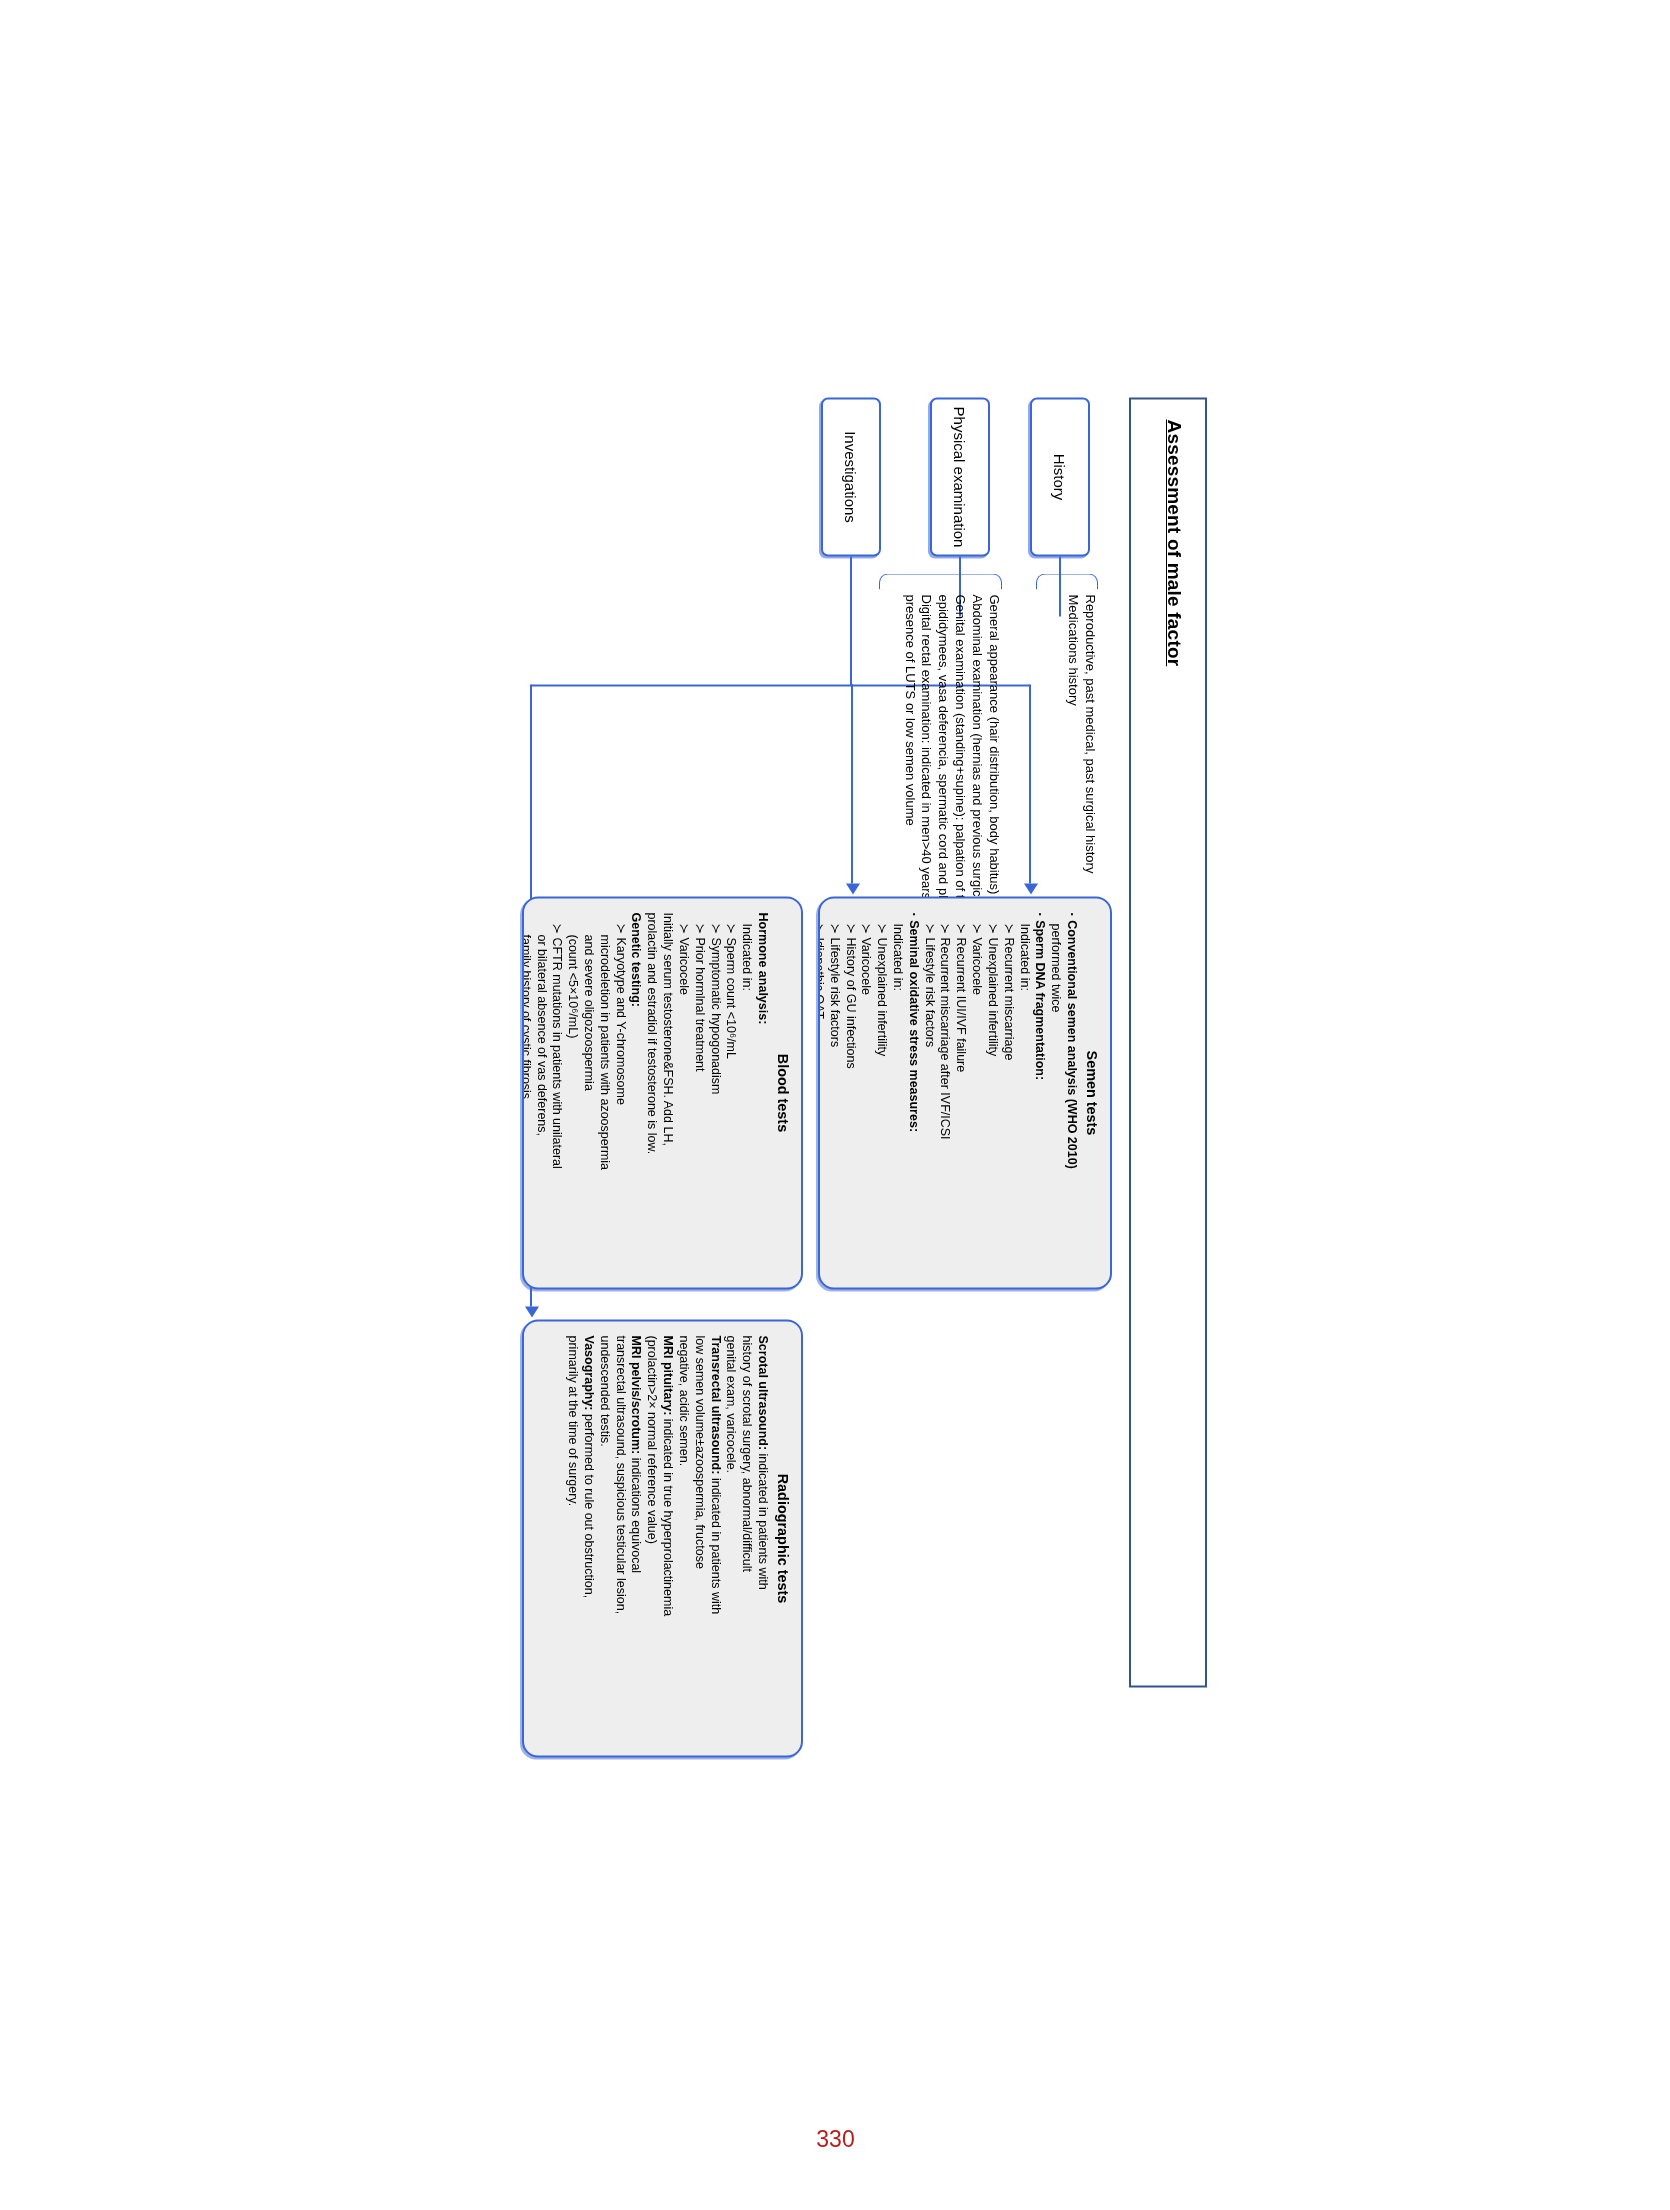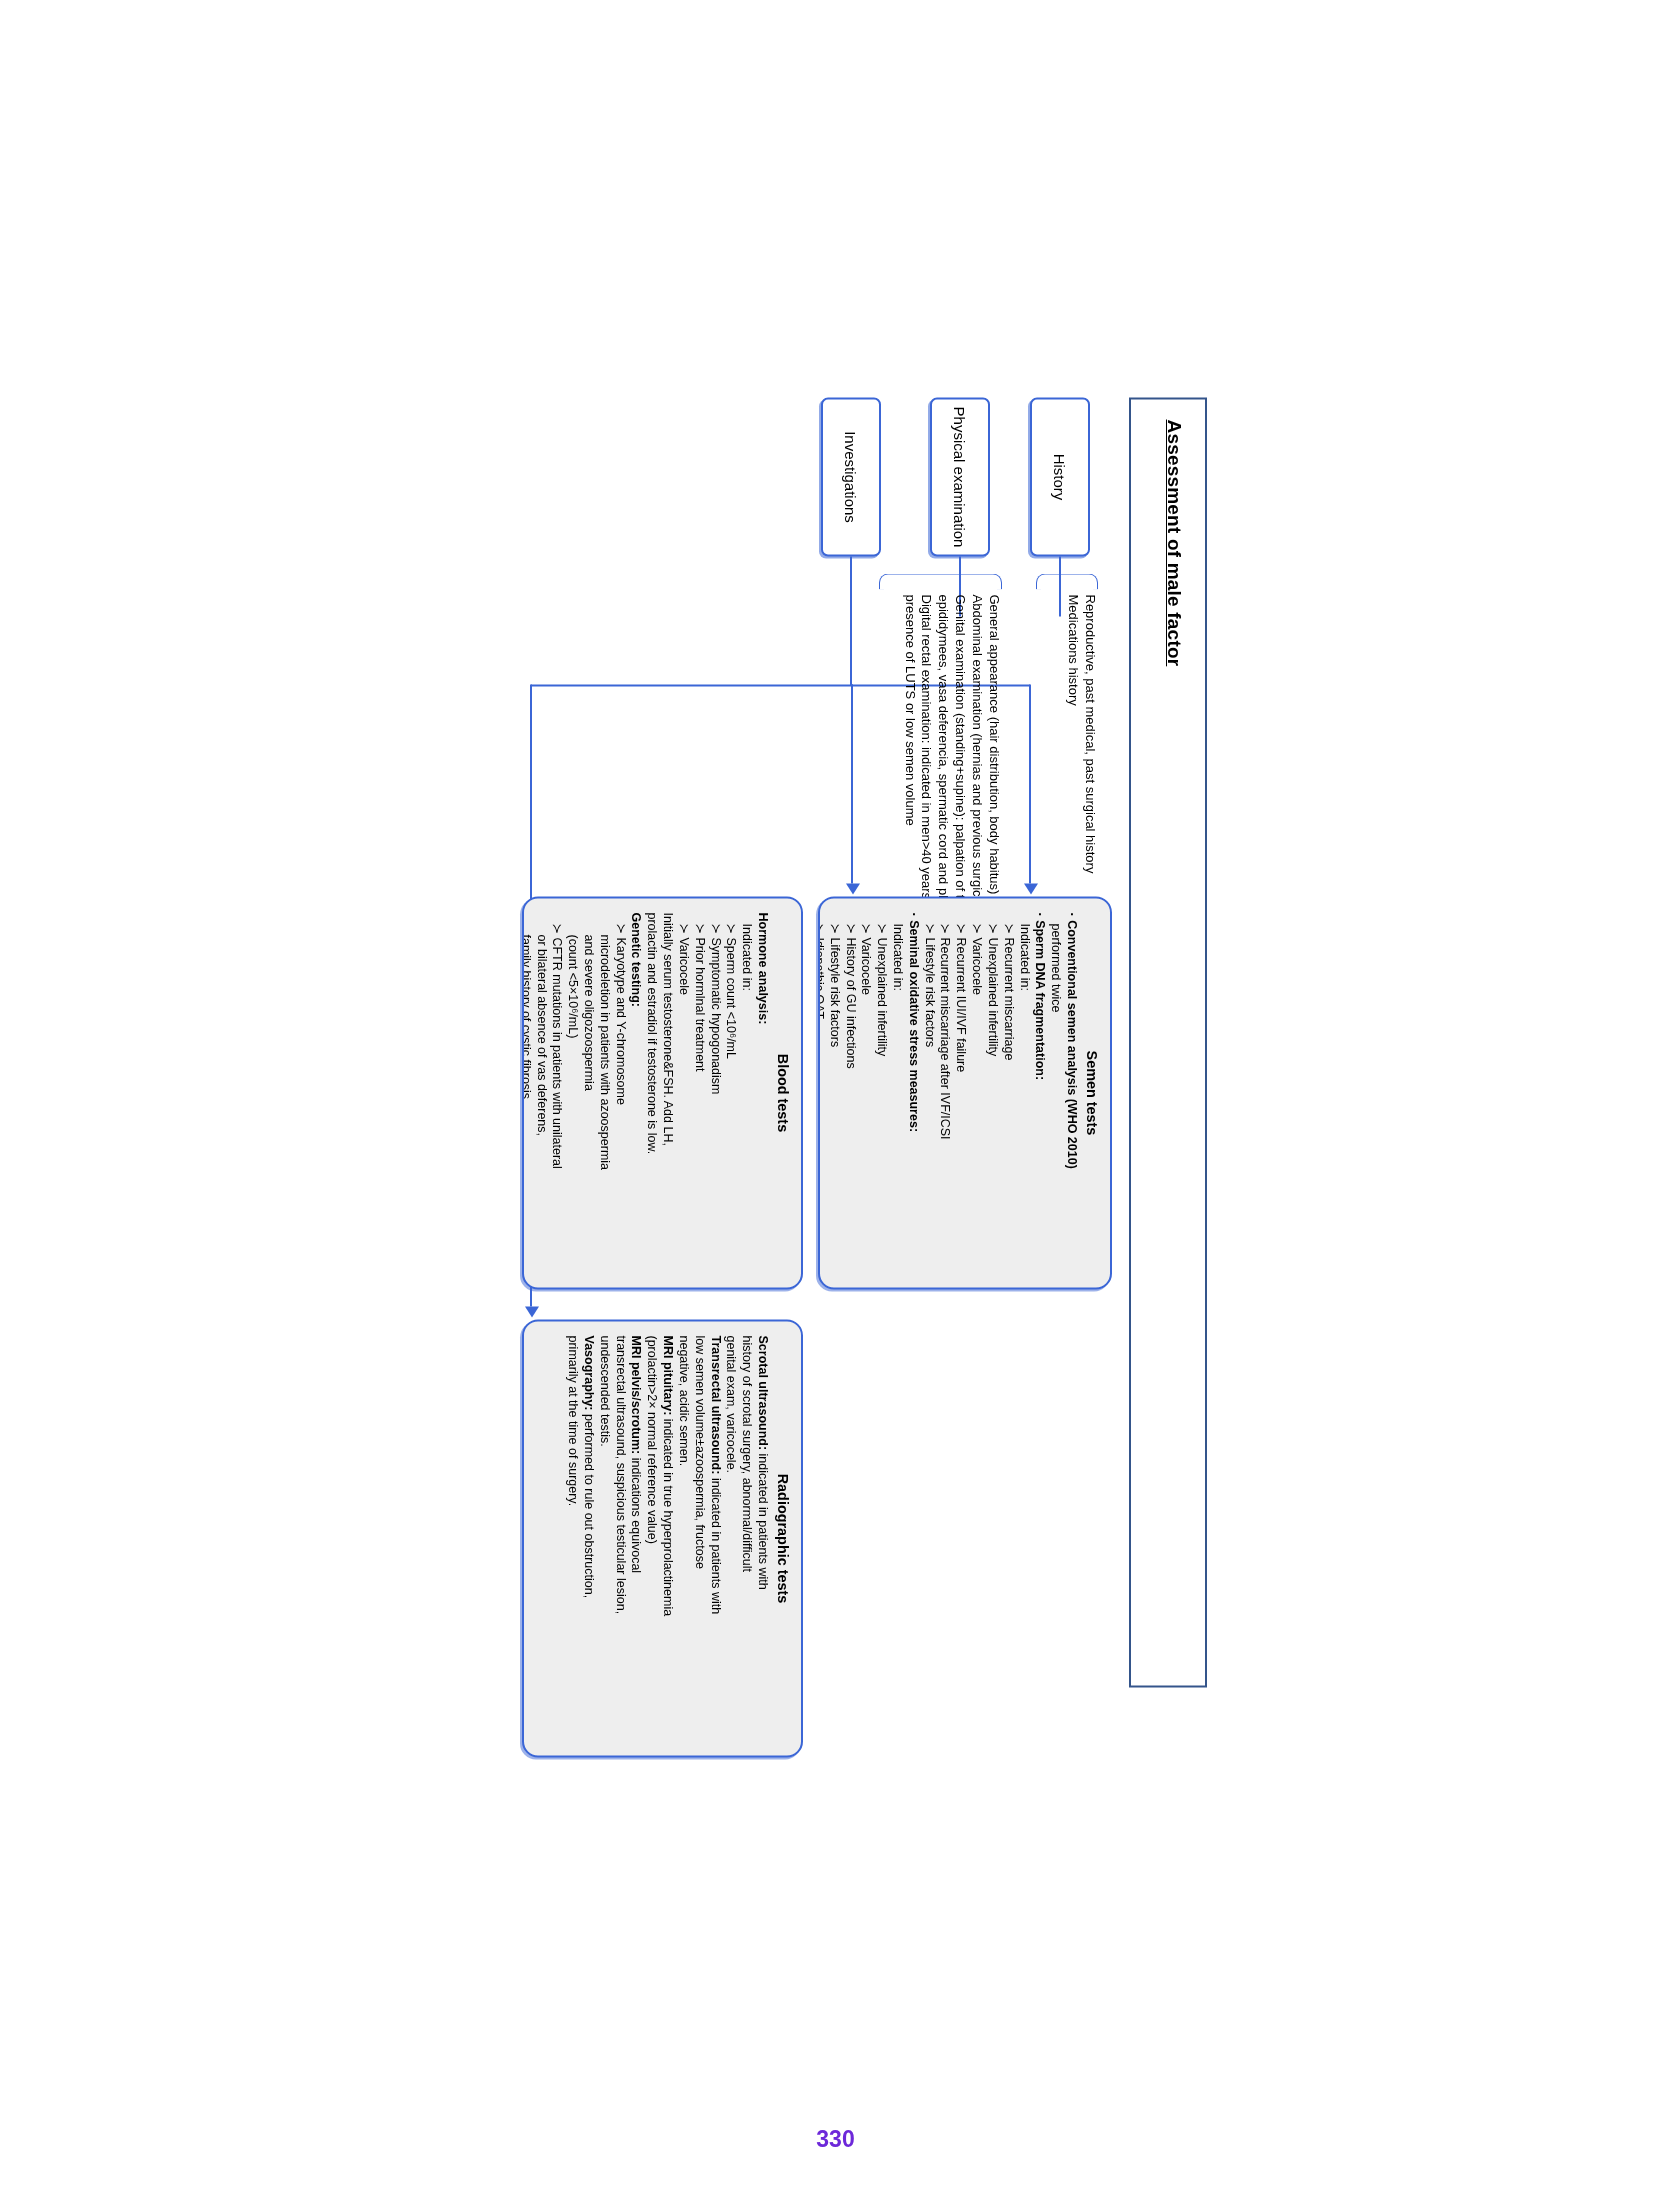--- a/index.html
+++ b/index.html
@@ -111,21 +111,21 @@
   #sp-phys{left:177px;top:268px;width:60px;}
   #sp-inv-out{left:177px;top:377px;width:129px;}
   #sp-main-v{left:305px;top:199px;height:179px;}
   #sp-to-semen{left:305px;top:198px;width:199px;}
   #sp-to-blood{left:305px;top:376px;width:199px;}
 
   
   .page-num{
     position:absolute;
     left:50%;bottom:58px;transform:translateX(-50%);
-    font-size:23px;font-weight:bold;color:#6d28d9;
+    font-size:23px;font-weight:normal;color:#b91c1c;
   }
 </style>
 </head>
 <body>
 
 <div id="page">
 
   <div id="rot">
     <div id="diagram">
 

